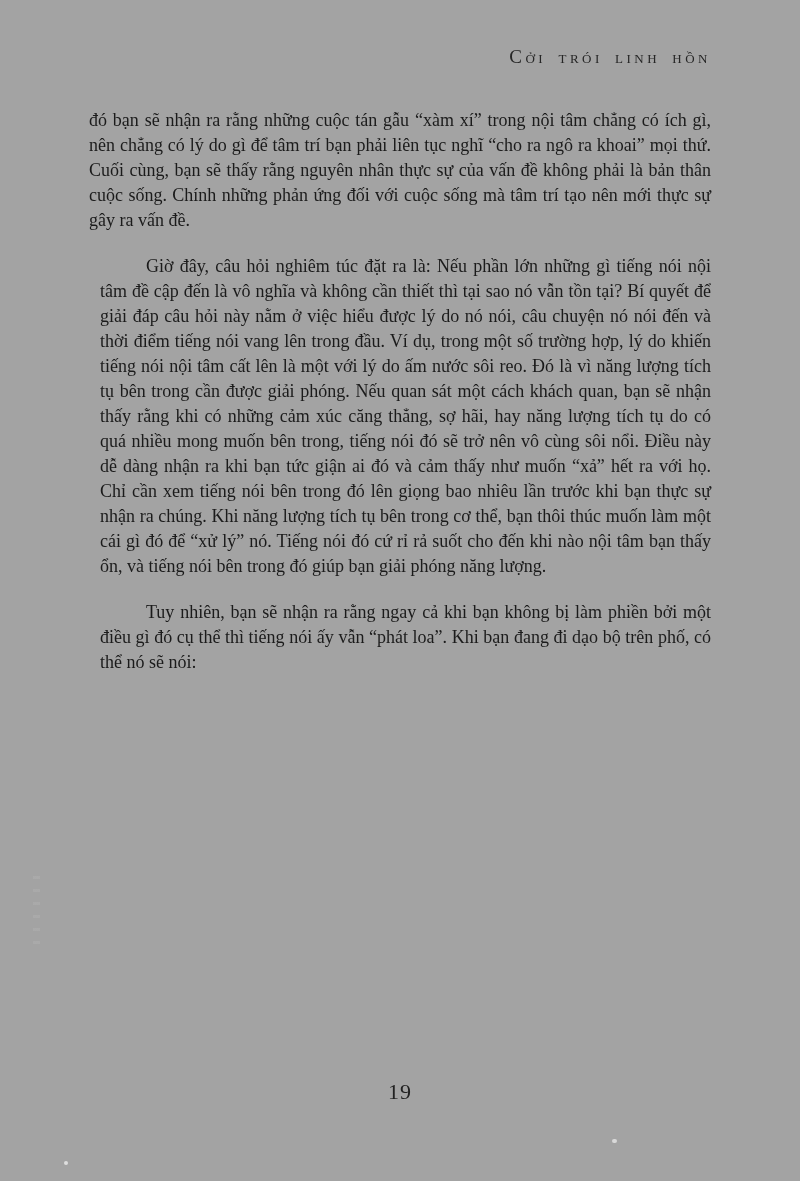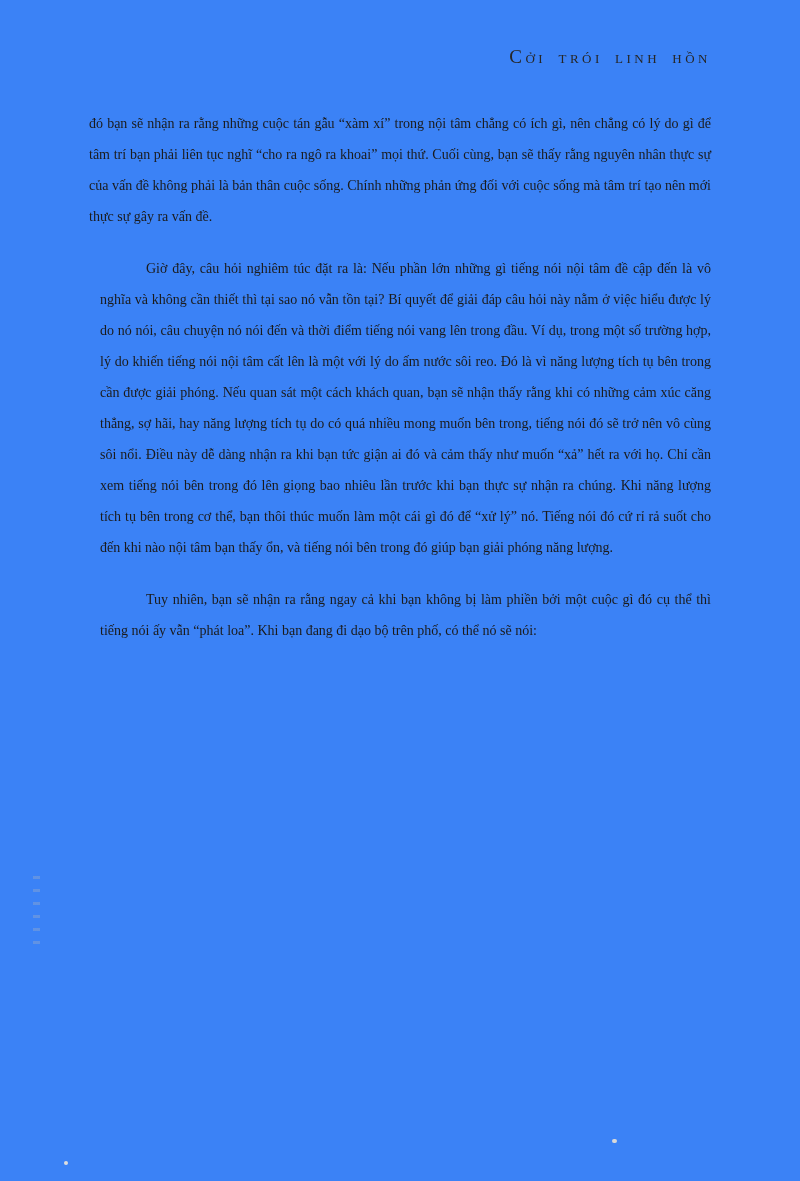--- a/index.html
+++ b/index.html
@@ -4,21 +4,21 @@
 <style>
   html, body {
     margin: 0;
     padding: 0;
     background: #ffffff;
   }
   .page {
     position: relative;
     width: 800px;
     height: 1181px;
-    background: #3b82f6;
+    background: #a3a3a3;
     overflow: hidden;
     font-family: "Liberation Serif", "DejaVu Serif", serif;
     color: #1a1a1a;
   }
   .running-head {
     position: absolute;
     top: 46px;
     left: 0;
     right: 89px;
     text-align: right;
@@ -30,22 +30,22 @@
     white-space: nowrap;
   }
   .content {
     position: absolute;
     top: 108px;
     left: 89px;
     width: 622px;
   }
   .para {
     margin: 0;
-    font-size: 14px;
-    line-height: 31px;
+    font-size: 18px;
+    line-height: 25px;
     text-align: justify;
     text-justify: inter-word;
     color: #1b1b1b;
   }
   .para + .para {
     margin-top: 21px;
   }
   .para.indented {
     text-indent: 46px;
     margin-left: 11px;
@@ -96,21 +96,22 @@
 </head>
 <body>
 
 <div class="page">
 
   <div class="running-head">Cởi trói linh hồn</div>
 
   <div class="content">
     <p class="para">đó bạn sẽ nhận ra rằng những cuộc tán gẫu “xàm xí” trong nội tâm chẳng có ích gì, nên chẳng có lý do gì để tâm trí bạn phải liên tục nghĩ “cho ra ngô ra khoai” mọi thứ. Cuối cùng, bạn sẽ thấy rằng nguyên nhân thực sự của vấn đề không phải là bản thân cuộc sống. Chính những phản ứng đối với cuộc sống mà tâm trí tạo nên mới thực sự gây ra vấn đề.</p>
     <p class="para indented">Giờ đây, câu hỏi nghiêm túc đặt ra là: Nếu phần lớn những gì tiếng nói nội tâm đề cập đến là vô nghĩa và không cần thiết thì tại sao nó vẫn tồn tại? Bí quyết để giải đáp câu hỏi này nằm ở việc hiểu được lý do nó nói, câu chuyện nó nói đến và thời điểm tiếng nói vang lên trong đầu. Ví dụ, trong một số trường hợp, lý do khiến tiếng nói nội tâm cất lên là một với lý do ấm nước sôi reo. Đó là vì năng lượng tích tụ bên trong cần được giải phóng. Nếu quan sát một cách khách quan, bạn sẽ nhận thấy rằng khi có những cảm xúc căng thẳng, sợ hãi, hay năng lượng tích tụ do có quá nhiều mong muốn bên trong, tiếng nói đó sẽ trở nên vô cùng sôi nổi. Điều này dễ dàng nhận ra khi bạn tức giận ai đó và cảm thấy như muốn “xả” hết ra với họ. Chỉ cần xem tiếng nói bên trong đó lên giọng bao nhiêu lần trước khi bạn thực sự nhận ra chúng. Khi năng lượng tích tụ bên trong cơ thể, bạn thôi thúc muốn làm một cái gì đó để “xử lý” nó. Tiếng nói đó cứ rỉ rả suốt cho đến khi nào nội tâm bạn thấy ổn, và tiếng nói bên trong đó giúp bạn giải phóng năng lượng.</p>
-    <p class="para indented">Tuy nhiên, bạn sẽ nhận ra rằng ngay cả khi bạn không bị làm phiền bởi một cuộc gì đó cụ thể thì tiếng nói ấy vẫn “phát loa”. Khi bạn đang đi dạo bộ trên phố, có thể nó sẽ nói:</p>
+    <p class="para indented">Tuy nhiên, bạn sẽ nhận ra rằng ngay cả khi bạn không bị làm phiền bởi một điều gì đó cụ thể thì tiếng nói ấy vẫn “phát loa”. Khi bạn đang đi dạo bộ trên phố, có thể nó sẽ nói:</p>
   </div>
 
+  <div class="folio">19</div>
 
   <div class="artifact-left-dashes"></div>
   <div class="artifact-speck-a"></div>
   <div class="artifact-speck-b"></div>
 
 </div>
 
 </body></html>

